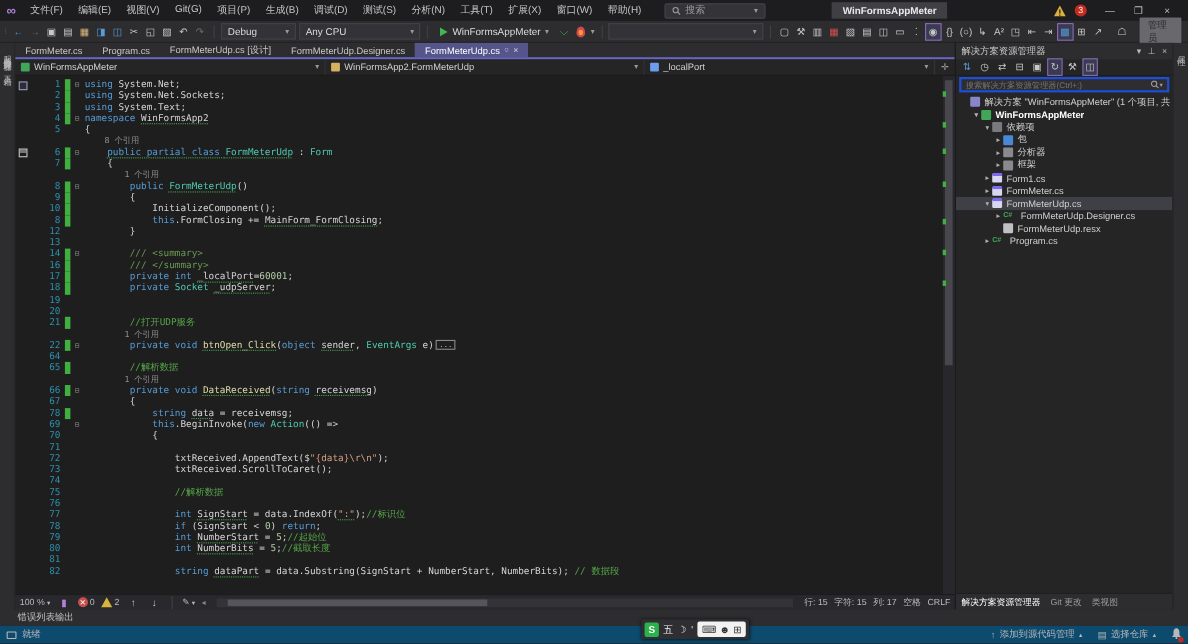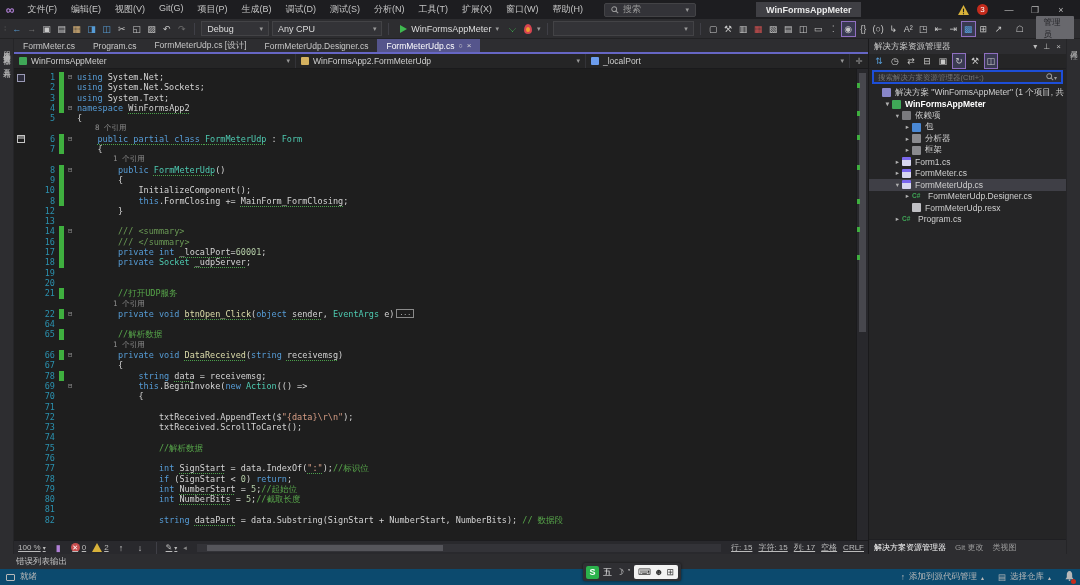--- a/index.html
+++ b/index.html
@@ -71,21 +71,21 @@
   .uw { text-decoration:underline; text-decoration-style:dotted; text-decoration-color:#4ba14b; text-underline-offset:2px; }
   .codelens { color:#8f8f8f; font-size:7.5px; }
   .collapsebox { border:1px solid #8a8a8a; color:#c0c0c0; font-size:6.5px; line-height:7px; padding:0 2px; margin-left:2px; }
   .caret { border-left:1px solid #e8e8e8; height:9px; margin-left:1px; }
 
   .scrollcol { width:12px; background:#28282c; position:relative; flex:none; border-left:1px solid #1a1a1c; }
   .sthumb { position:absolute; left:2px; right:2px; top:4px; height:55%; background:#47474d; }
   .smark { position:absolute; left:0; width:3px; height:5px; background:#3faf3f; }
 
   .bottomstrip { height:14px; background:#29292d; border-top:1px solid #1c1c1f; display:flex; align-items:center; font-size:8px; color:#bbb; gap:6px; padding:0 4px; }
-  .bs-item { display:flex; align-items:center; gap:2px;text-decoration:underline; }
+  .bs-item { display:flex; align-items:center; gap:2px; }
   .hscroll { flex:1; height:8px; background:#333338; margin:0 4px; position:relative; }
   .hthumb { position:absolute; left:2%; width:45%; top:1px; bottom:1px; background:#55555b; }
   .errdot { width:9px; height:9px; border-radius:50%; background:#c94f4f; color:#fff; font-size:7px; display:flex; align-items:center; justify-content:center; }
   .warntri { width:0; height:0; border-left:5px solid transparent; border-right:5px solid transparent; border-bottom:9px solid #d8b23a; position:relative; }
 
   
   .sewrap { width:198px; background:#252526; display:flex; flex-direction:column; border-left:1px solid #1a1a1c; font-size:8.5px; }
   .sehead { height:15px; display:flex; align-items:center; padding:0 5px; color:#cccccc; background:#2d2d30; }
   .sehead .hicons { margin-left:auto; display:flex; gap:6px; color:#bbb; font-size:8px; }
   .setoolbar { height:15px; display:flex; align-items:center; gap:4px; padding:0 4px; border-bottom:1px solid #1f1f22; color:#c0c0c0; }

